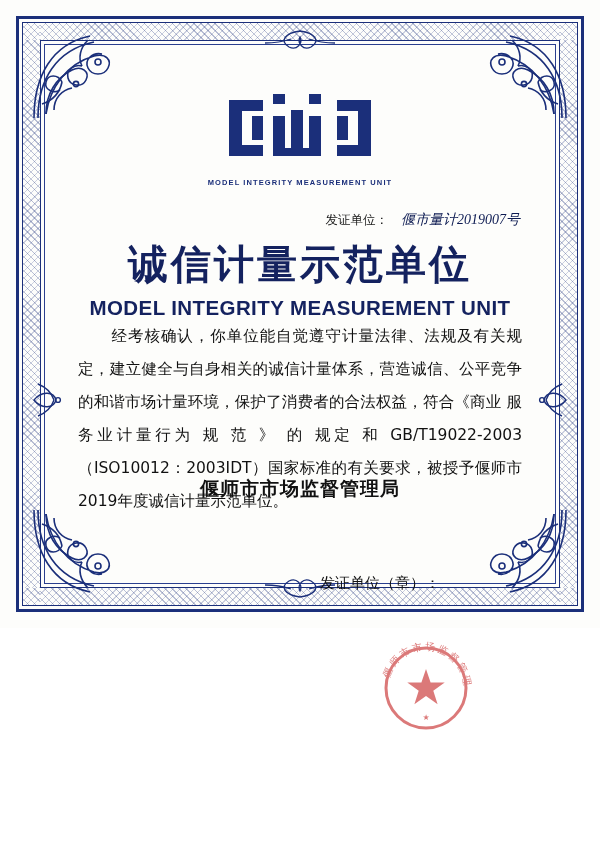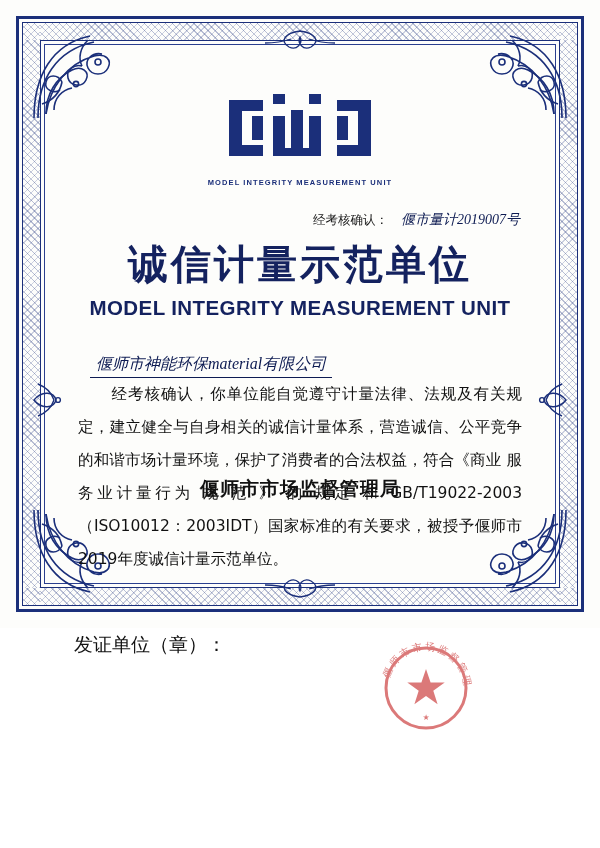--- a/index.html
+++ b/index.html
@@ -168,22 +168,23 @@
     font-size: 15.5px;
     line-height: 33px;
     color: #111;
     text-align: justify;
     text-justify: inter-ideograph;
     padding: 0 4px;
   }
   .body-text .indent { display: inline-block; width: 2.1em; }
   .issuer-row {
     margin-top: 56px;
+    text-align: right;
     padding-right: 86px;
-    font-size: 19px;
+    font-size: 15px;
     color: #111;
     font-family: "DejaVu Sans", sans-serif;
     position: relative;
     z-index: 2;
   }
   .seal {
     position: absolute;
     right: 74px;
     top: 588px;
     width: 104px;
@@ -343,27 +344,26 @@
 
             <rect x="46" y="4" width="12" height="10"></rect>
             <rect x="82" y="4" width="12" height="10"></rect>
           </g>
         </svg>
       </span>
       <div class="logo-caption">MODEL INTEGRITY MEASUREMENT UNIT</div>
     </div>
 
     <div class="serial-row">
-      <span class="serial-label">经考核确认：</span><span class="serial-value">偃市量计2019007号</span>
+      <span class="serial-label">发证单位：</span><span class="serial-value">偃市量计2019007号</span>
     </div>
 
     <div class="title-cn">诚信计量示范单位</div>
     <div class="title-en">MODEL INTEGRITY MEASUREMENT UNIT</div>
 
-    <div class="recipient">偃师市神能环保material有限公司</div>
 
     <div class="body-text"><span class="indent"></span><span>经考核确认，你单位能自觉遵守计量法律、法规及有关规定，建立健全与自身相关的诚信计量体系，营造诚信、公平竞争的和谐市场计量环境，保护了消费者的合法权益，符合《商业 服务业计量行为 规 范 》 的 规定 和 GB/T19022-2003（ISO10012：2003IDT）国家标准的有关要求，被授予偃师市2019年度诚信计量示范单位。</span></div>
 
     <div class="issuer-row">发证单位（章）：</div>
 
     <div class="seal">
       <svg width="104" height="104" viewBox="0 0 104 104">
         <defs>
           <path id="sealArc" d="M52,52 m-38,0 a38,38 0 1,1 76,0"></path>
           <path id="sealArcText" d="M 14 52 A 38 38 0 0 1 90 52"></path>

